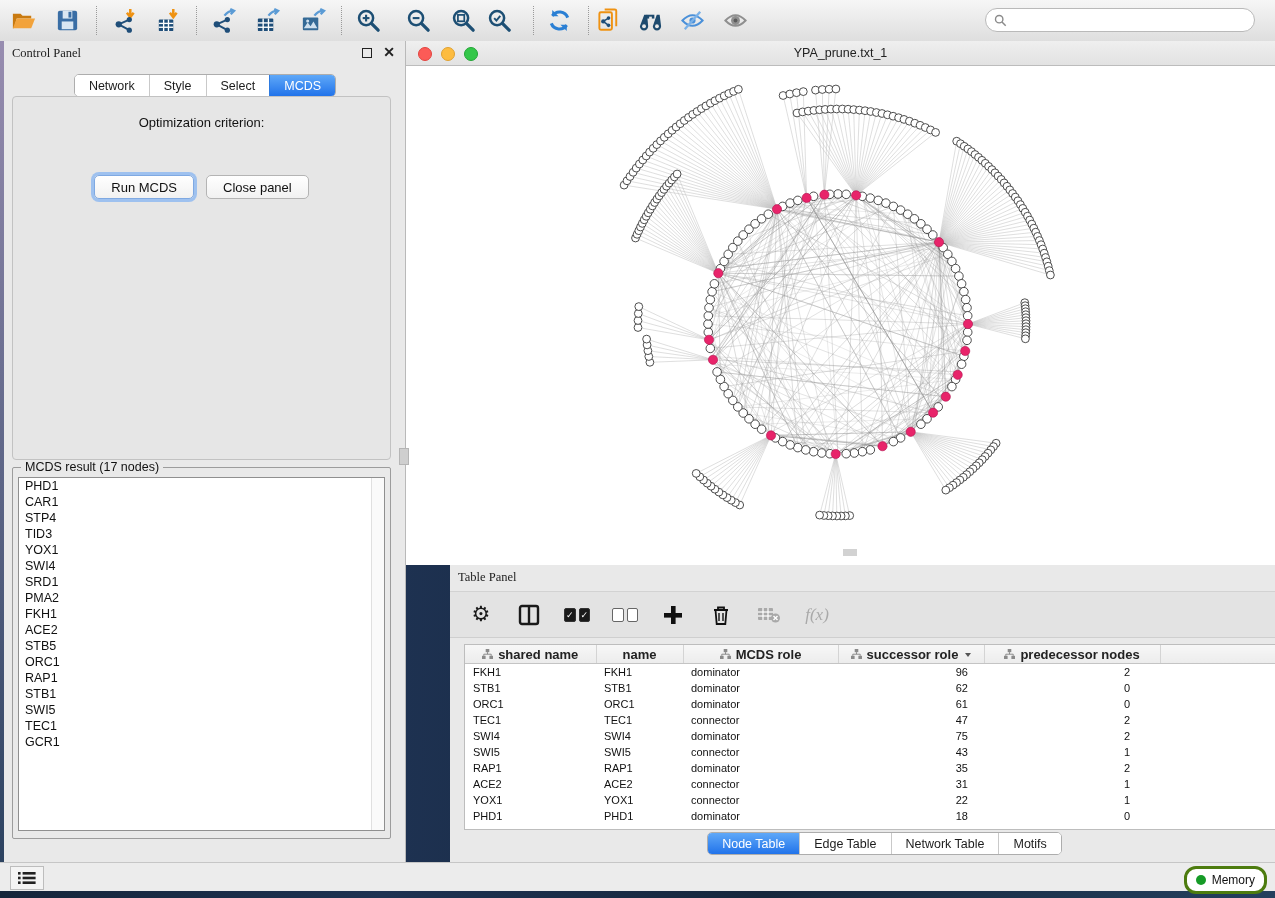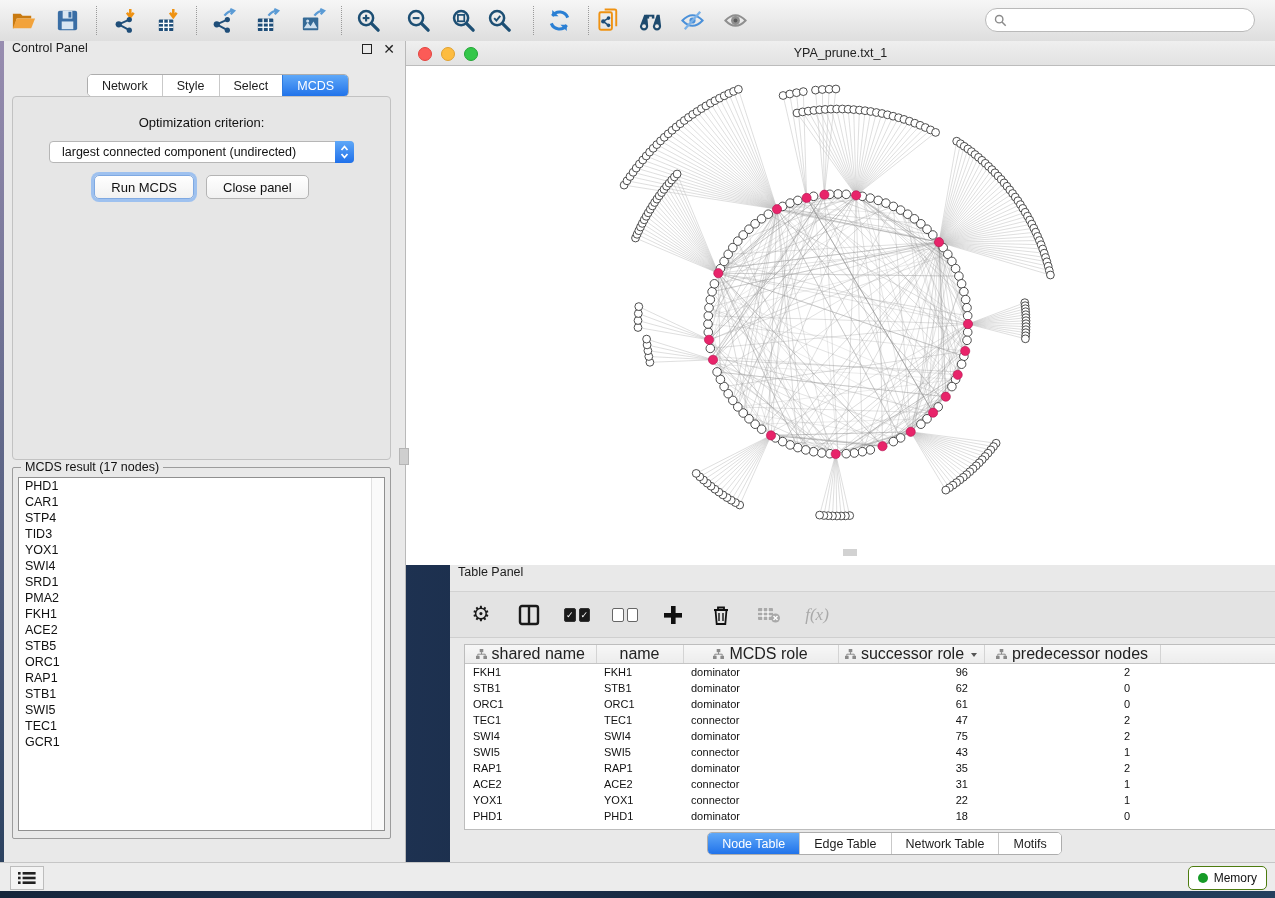--- a/index.html
+++ b/index.html
@@ -12,26 +12,26 @@
   .tbi svg{width:27px;height:27px;}
   .tsep{position:absolute;top:6px;height:29px;width:0;border-left:1px dotted #9a9a9a;}
   #search-wrap{position:absolute;left:985px;top:8px;width:270px;height:24px;background:#fff;border:1px solid #b9b9b9;
     border-radius:12px;display:flex;align-items:center;padding-left:8px;box-sizing:border-box;}
   #search-wrap svg{width:13px;height:13px;margin-right:5px;}
   #search-input{border:none;outline:none;flex:1;font-size:12px;background:transparent;height:18px;}
   
   #left-strip{position:absolute;left:0;top:41px;width:4px;height:821px;background:linear-gradient(#988db0,#6b6f91 40%,#2c4260);}
   
   #control-panel{position:absolute;left:4px;top:41px;width:402px;height:821px;background:#e9e9e9;border-right:1px solid #b9b9b9;box-sizing:border-box;}
-  .panel-head{height:24px;display:flex;align-items:flex-start;padding:0 8px;font-size:12.5px;color:#1c1c1c;}
+  .panel-head{height:24px;display:flex;align-items:center;padding:0 8px;font-size:12.5px;color:#1c1c1c;font-family:Liberation Serif, serif;}
   .panel-head .ttl{flex:1;}
   .winbtn{width:16px;height:16px;display:flex;align-items:center;justify-content:center;margin-left:6px;color:#222;}
   .float-glyph{width:8px;height:8px;border:1.6px solid #222;display:inline-block;}
   .x-glyph{font-size:14px;font-weight:bold;line-height:1;}
-  #cp-tabs{position:absolute;left:0;top:33px;width:402px;display:flex;justify-content:center;padding-left:13px;}
+  #cp-tabs{position:absolute;left:0;top:33px;width:402px;display:flex;justify-content:center;}
   .seg{display:flex;border:1px solid #adadad;border-radius:5px;overflow:hidden;background:#fff;height:21px;}
   .seg .tab{font-size:12.5px;color:#1c1c1c;display:flex;align-items:center;justify-content:center;
     padding:0 14px;border-left:1px solid #c9c9c9;background:#fff;cursor:default;}
   .seg .tab:first-child{border-left:none;}
   .seg .tab.active{background:linear-gradient(#5fa8f8,#2173ea);color:#fff;border-left-color:#2e7be0;}
   #cp-box{position:absolute;left:8px;top:55px;width:377px;height:362px;background:#e6e6e6;border:1px solid #c2c2c2;border-radius:4px;}
   #opt-label{margin-top:18px;text-align:center;font-size:13px;color:#111;}
   #opt-select{position:absolute;left:36px;top:44px;width:305px;height:22px;background:#fff;border:1px solid #b6b6b6;border-radius:4px;
     display:flex;align-items:center;box-sizing:border-box;cursor:default;}
   #opt-select .val{flex:1;font-size:12.5px;padding-left:12px;color:#111;white-space:nowrap;}
@@ -62,35 +62,35 @@
     border-top:1px solid #d2d2d2;border-bottom:1px solid #cfcfcf;display:flex;align-items:center;padding-left:18px;box-sizing:border-box;gap:22px;}
   .tpi{display:flex;align-items:center;justify-content:center;width:26px;height:26px;color:#1a1a1a;}
   .gear-glyph{font-size:21px;line-height:1;font-family:"DejaVu Sans",sans-serif;}
   .cbpair{display:flex;gap:3px;}
   .cb{width:12px;height:12px;border:1.5px solid #333;border-radius:2px;background:#fff;display:flex;align-items:center;justify-content:center;}
   .cb.on{background:#1a1a1a;color:#fff;font-size:9px;font-weight:bold;}
   .fx-glyph{font-family:"Liberation Serif","DejaVu Serif",serif;font-style:italic;font-size:17px;color:#a9a9a9;}
   #tbl-wrap{position:absolute;left:14px;top:79px;width:843px;height:184px;background:#fff;border:1px solid #bdbdbd;overflow:hidden;}
   #tbl{border-collapse:collapse;table-layout:fixed;width:828px;}
   #tbl th{height:18px;background:linear-gradient(#f7f7f7,#ececec);border-right:1px solid #d4d4d4;border-bottom:1px solid #c4c4c4;
-    font-size:16px;font-weight:normal;color:#222;text-align:center;padding:0;white-space:nowrap;overflow:hidden;}
+    font-size:13px;font-weight:bold;color:#222;text-align:center;padding:0;white-space:nowrap;overflow:hidden;}
   #tbl td{height:16px;font-size:11px;color:#111;padding:0 0 0 8px;white-space:nowrap;overflow:hidden;}
   #tbl td.num{text-align:right;padding:0 16px 0 0;}
   #tbl td.num2{text-align:right;padding:0 30px 0 0;}
   .hicon{display:inline-block;vertical-align:-1px;margin-right:5px;}
   .sortch{display:inline-block;width:0;height:0;border-left:3.5px solid transparent;border-right:3.5px solid transparent;
     border-top:4px solid #555;margin-left:7px;vertical-align:2px;}
   #tbl-scroll{position:absolute;right:1px;top:20px;width:13px;height:162px;background:#fbfbfb;border-left:1px solid #e4e4e4;}
   #tbl-thumb{position:absolute;left:2px;top:5px;width:9px;height:74px;background:#b8b8b8;border-radius:5px;}
   #table-tabs{position:absolute;left:0;top:267px;width:869px;display:flex;justify-content:center;}
   
   #status-bar{position:absolute;left:0;top:862px;width:1275px;height:29px;background:#ececec;border-top:1px solid #c6c6c6;box-sizing:border-box;}
   #task-btn{position:absolute;left:10px;top:3px;width:32px;height:22px;background:#f4f4f4;border:1px solid #bdbdbd;
     display:flex;align-items:center;justify-content:center;}
-  #memory-btn{position:absolute;right:8px;top:3px;height:22px;background:#fff;border:1px solid #4d7c0f;border-radius:5px;
+  #memory-btn{position:absolute;right:8px;top:3px;height:22px;background:#fff;border:3px solid #4d7c0f;border-radius:12px;
     display:flex;align-items:center;padding:0 9px;font-size:12px;color:#111;gap:6px;}
   #memory-dot{width:10px;height:10px;border-radius:50%;background:#169b27;}
 </style>
 </head>
 <body>
 
 <div id="app">
 
   <div id="toolbar">
     <div class="tbi" style="left:6px">
@@ -264,29 +264,20 @@
     <div id="cp-tabs">
         <div class="seg" id="cp-seg">
           <div class="tab">Network</div>
           <div class="tab">Style</div>
           <div class="tab">Select</div>
           <div class="tab active">MCDS</div>
         </div>
       </div>
     <div id="cp-box">
       <div id="opt-label">Optimization criterion:</div>
-      <div id="opt-select">
-        <span class="val">largest connected component (undirected)</span>
-        <span class="cap">
-          <svg viewBox="0 0 9 14">
-              <polyline points="1.5,5 4.5,1.5 7.5,5" fill="none" stroke="#fff" stroke-width="1.7"></polyline>
-              <polyline points="1.5,9 4.5,12.5 7.5,9" fill="none" stroke="#fff" stroke-width="1.7"></polyline>
-            </svg>
-        </span>
-      </div>
       <div class="btnrow">
         <div class="mac-btn focused">Run MCDS</div>
         <div class="mac-btn">Close panel</div>
       </div>
     </div>
     <div id="mcds-group">
       <div id="mcds-legend">MCDS result (17 nodes)</div>
       <div id="mcds-list">
           <div class="track"></div>
           <div class="item">PHD1</div>

